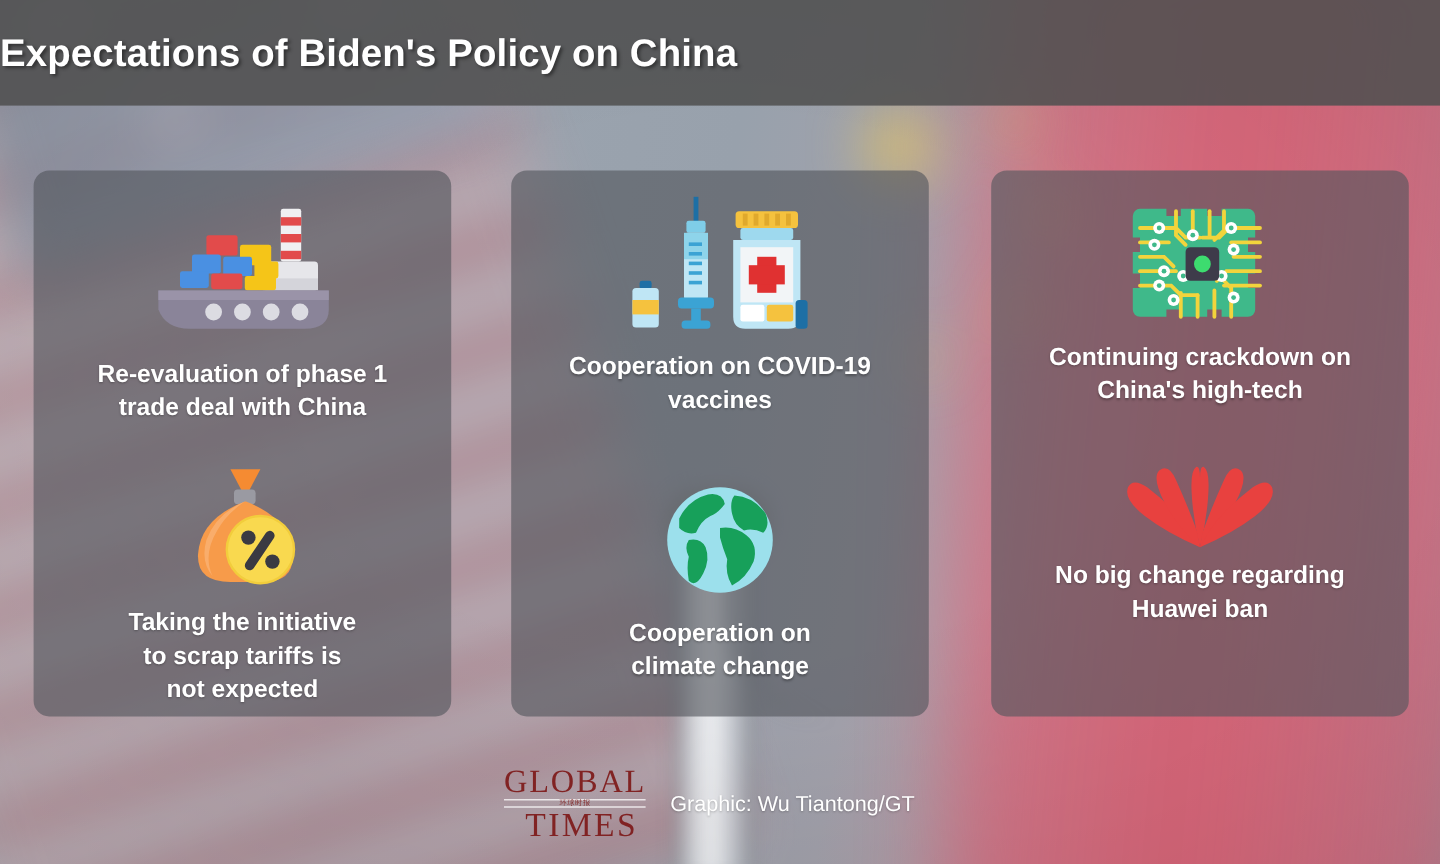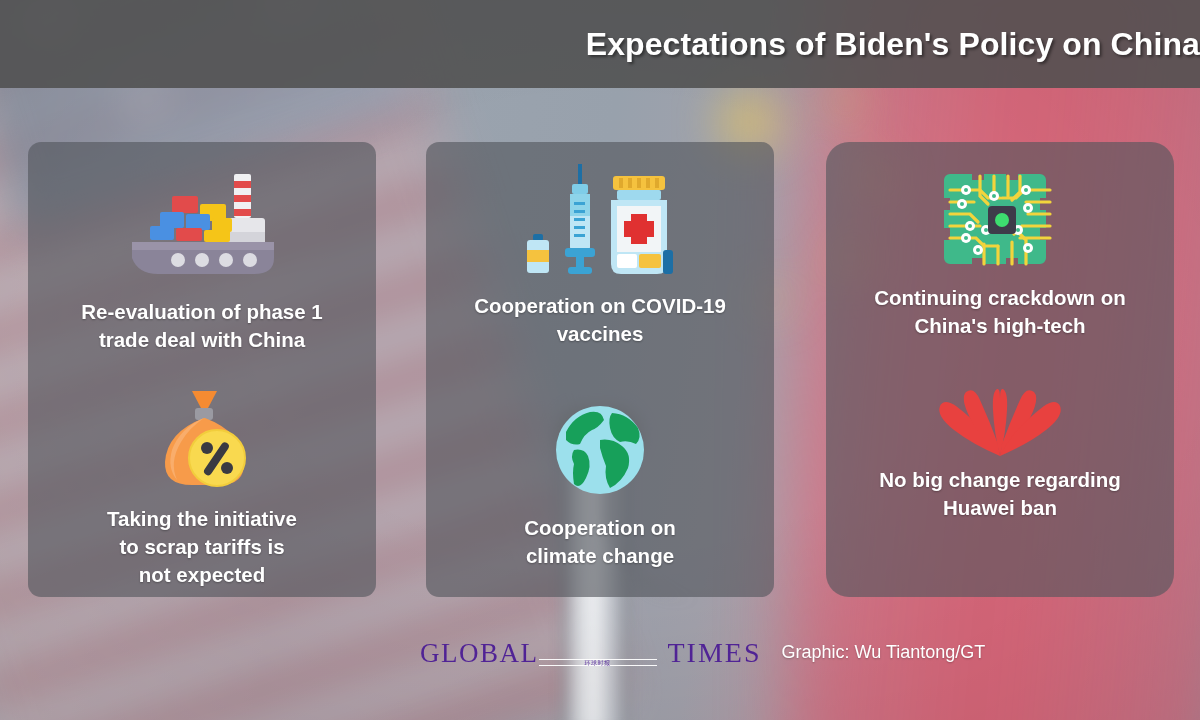--- a/index.html
+++ b/index.html
@@ -128,21 +128,21 @@
   }
 
   
   .header {
     position: absolute;
     left: 0; top: 0;
     width: 1200px; height: 88px;
     background: rgba(80, 80, 80, 0.88);
     display: flex;
     align-items: center;
-    justify-content: flex-end;
+    justify-content: flex-start;
   }
   .header-title {
     color: #ffffff;
     font-size: 32px;
     font-weight: bold;
     letter-spacing: 0.1px;
     text-shadow: 2px 2px 3px rgba(0,0,0,0.45);
     font-stretch: condensed;
   }
 
@@ -161,21 +161,21 @@
     border-radius: 13px;
     display: flex;
     flex-direction: column;
     align-items: center;
     justify-content: flex-start;
     padding-top: 18px;
     box-sizing: border-box;
   }
   #panel-1 { left: 28px; }
   #panel-2 { left: 426px; }
-  #panel-3 { left: 826px; border-radius: 23px; }
+  #panel-3 { left: 826px; }
 
   .entry {
     display: flex;
     flex-direction: column;
     align-items: center;
   }
   .entry-icon {
     display: flex;
     align-items: center;
     justify-content: center;
@@ -213,23 +213,23 @@
   .footer {
     position: absolute;
     left: 420px;
     top: 638px;
     display: flex;
     align-items: center;
     gap: 20px;
   }
   .gt-logo {
     display: flex;
-    flex-direction: row;
-    align-items: flex-end;
-    color: #4c1d95;
+    flex-direction: column;
+    align-items: center;
+    color: #7f1d1d;
     font-family: "Liberation Serif", serif;
     line-height: 1;
     opacity: 0.95;
   }
   .gt-top {
     font-size: 27px;
     letter-spacing: 1.5px;
     font-weight: normal;
   }
   .gt-rule {

